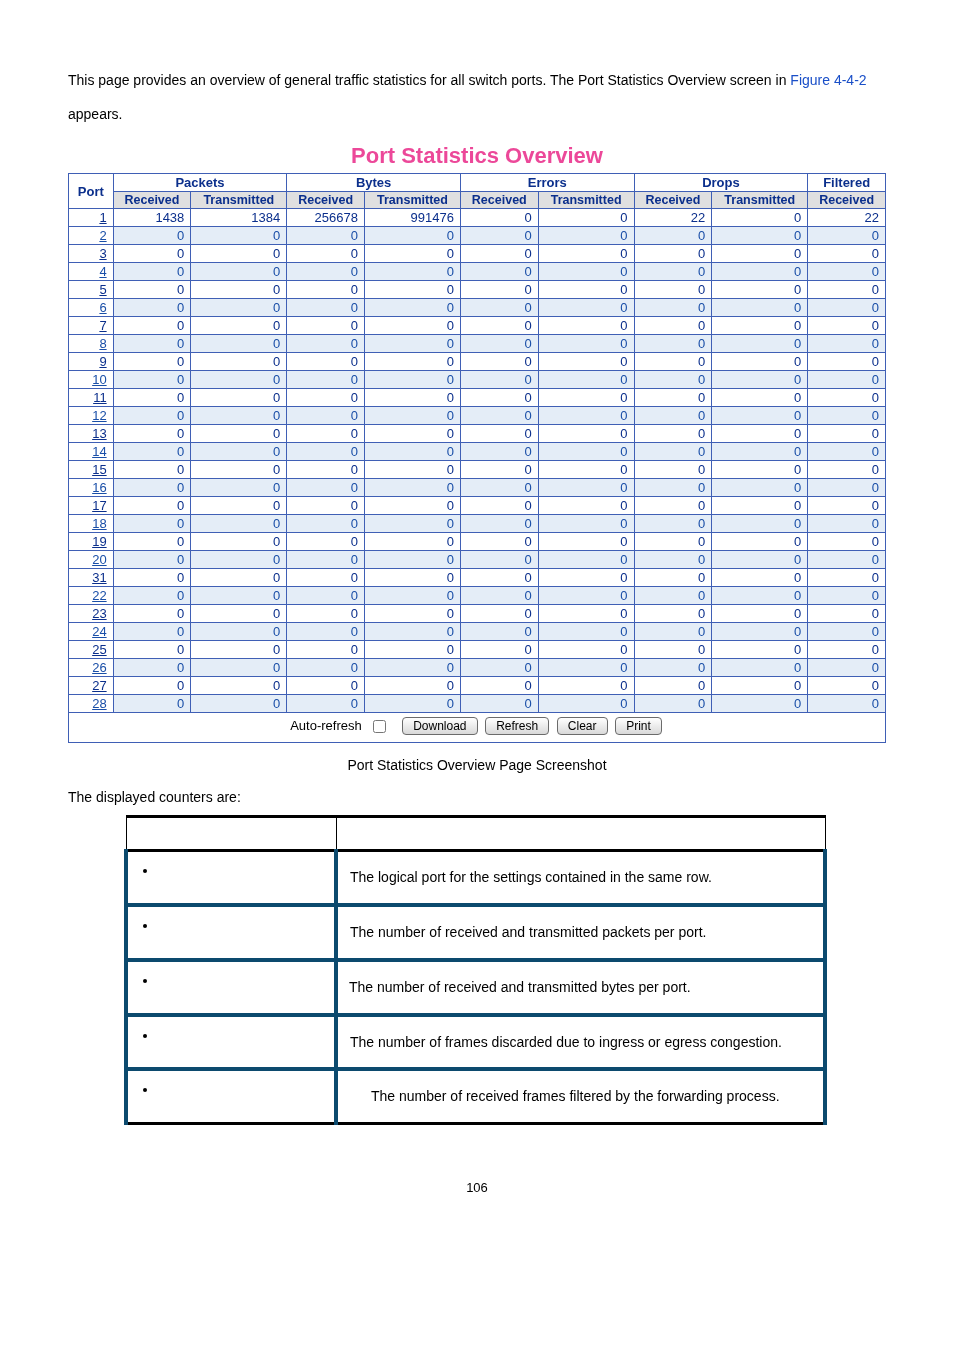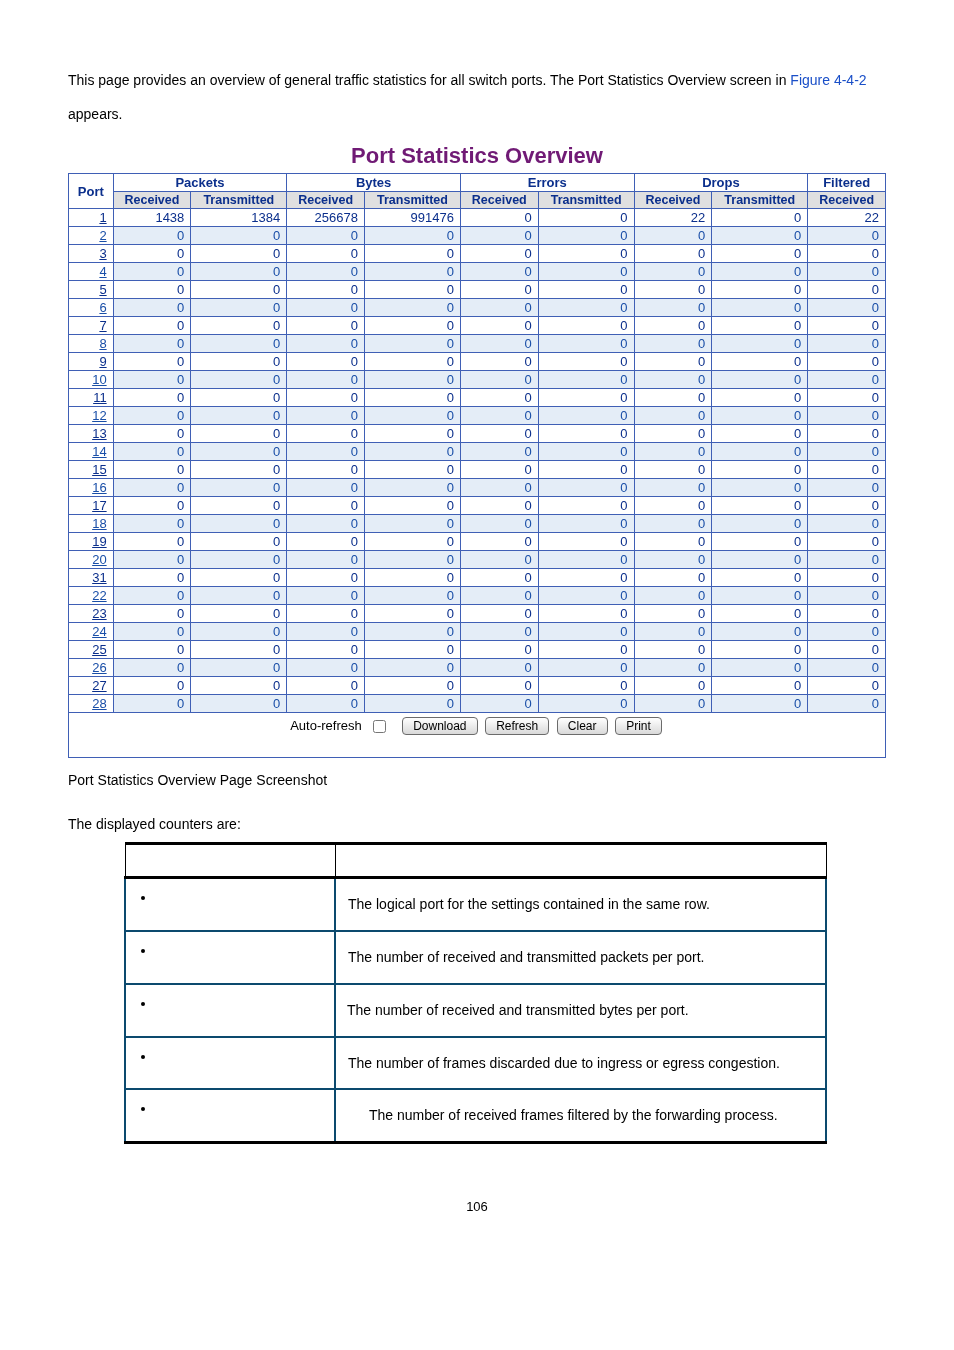--- a/index.html
+++ b/index.html
@@ -10,21 +10,21 @@
     font-size: 14px;
     color: #000;
     background: #fff;
     width: 954px;
   }
   .intro { line-height: 2.4; margin-bottom: 12px; }
   .linklike { color: #1a4fc8; }
 
   h2.ov-title {
     text-align: center;
-    color: #701a75;
+    color: #ec4899;
     font-weight: bold;
     font-size: 22px;
     margin: 10px 0 4px;
   }
 
   
   .stats {
     border-collapse: collapse;
     width: 100%;
     font-size: 13px;
@@ -50,47 +50,47 @@
     cursor: pointer;
   }
   .stats tr.even td:not(.port-cell) { background: #e4edf7; }
   .stats tr td { color: #0b2f8c; }
   .stats tr.even td { color: #1a4fa8; }
 
   
   .ctrl-wrap {
     border: 1px solid #3f5fb5;
     border-top: none;
-    padding: 4px 0 21px;
+    padding: 4px 0 6px;
     text-align: center;
     font-size: 13px;
   }
   .ctrl-wrap label { margin-right: 4px; }
   .ctrl-wrap button {
     font-size: 12px;
     padding: 1px 10px;
     margin: 0 2px;
     border: 1px solid #6b6b6b;
     border-radius: 4px;
     background: linear-gradient(#ffffff,#d9d9d9);
     cursor: pointer;
   }
   .ctrl-wrap input[type=checkbox]{ vertical-align: middle; }
 
-  .caption { text-align: left; margin: 14px 0 28px; font-size: 14px; }
+  .caption { text-align: center; margin: 14px 0 16px; font-size: 14px; }
 
   
   .dtable {
     width: 86%;
     margin: 10px 0 0 56px;
     border-collapse: collapse;
     font-size: 14px;
   }
   .dtable td {
-    border: 2px solid #0c4a6e;
+    border: 4px solid #0c4a6e;
     padding: 10px 12px;
     vertical-align: top;
   }
   .dtable tr.hdr td { border: 1px solid #000; height: 34px; }
   .dtable .obcol { width: 210px; }
   .dtable tr.hdr { border-top: 3px solid #000; }
   .dtable tr:first-child td { border-top: 3px solid #000; }
   .dtable tr:last-child td { border-bottom: 3px solid #000; }
   ul.one { margin: 0; padding-left: 18px; }
   ul.one li { list-style: disc; }

